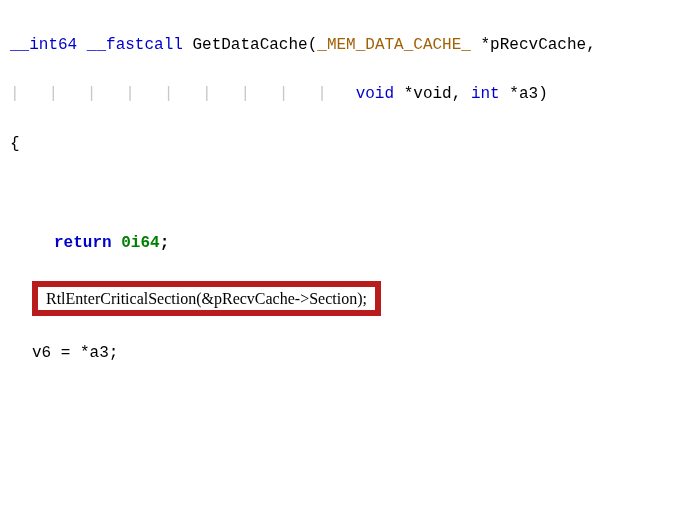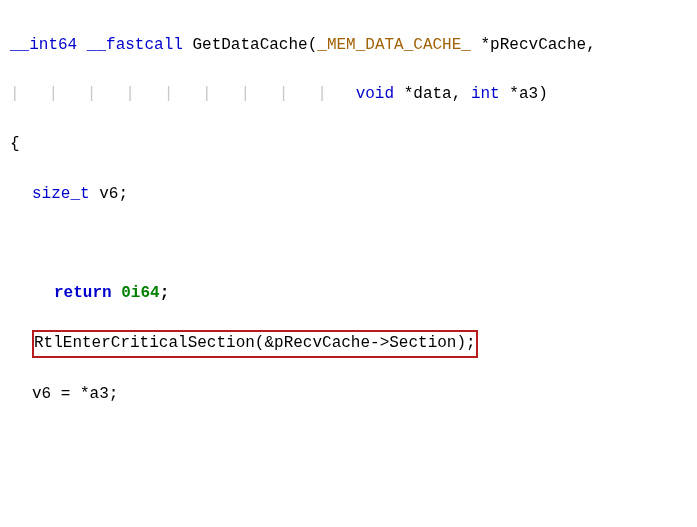--- a/index.html
+++ b/index.html
@@ -16,36 +16,36 @@
     .code-block {
       white-space: pre;
     }
     .kw-blue { color: #0000cd; text-align: center; }
     .kw-navy { color: #a16207; }
     .kw-green { color: #008000; }
     .txt-black { color: #000; }
     .gray-pipe { color: #c8c8c8; }
     .hl-box {
       display: inline-block;
-      border: 2px solid #b91c1c;
-      padding: 0 0;
+      border: 6px solid #b91c1c;
+      padding: 0 8px;
       line-height: 1.45;
+      font-family: Liberation Serif, serif;
     }
     .line { display: block; }
     .ind1 { padding-left: 22px; }
     .ind2 { padding-left: 44px; font-weight: bold; }
   </style>
 </head>
 <body>
 
 <div class="code-block">
 <span class="line"><span class="kw-blue">__int64</span> <span class="kw-blue">__fastcall</span> <span class="txt-black">GetDataCache</span>(<span class="kw-navy">_MEM_DATA_CACHE_</span> <span class="txt-black">*pRecvCache</span>,</span>
-<span class="line"><span class="gray-pipe">|   |   |   |   |   |   |   |   |   </span><span class="kw-blue">void</span> <span class="txt-black">*data</span>, <span class="kw-blue">int</span> <span class="txt-black">*a3</span>)</span>
+<span class="line"><span class="gray-pipe">|   |   |   |   |   |   |   |   |   </span><span class="kw-blue">void</span> <span class="txt-black">*void</span>, <span class="kw-blue">int</span> <span class="txt-black">*a3</span>)</span>
 <span class="line"><span class="txt-black">{</span></span>
-<span class="line ind1"><span class="kw-blue">size_t</span> <span class="txt-black">v6</span><span>;</span></span>
 <span class="line">&nbsp;</span>
 <span class="line ind2"><span class="kw-blue">return</span> <span class="kw-green">0i64</span><span>;</span></span>
 <span class="line ind1"><span class="hl-box"><span class="txt-black">RtlEnterCriticalSection(&amp;pRecvCache-&gt;Section);</span></span></span>
 <span class="line ind1"><span class="txt-black">v6 = *a3;</span></span>
 
 
 
 
 
 

